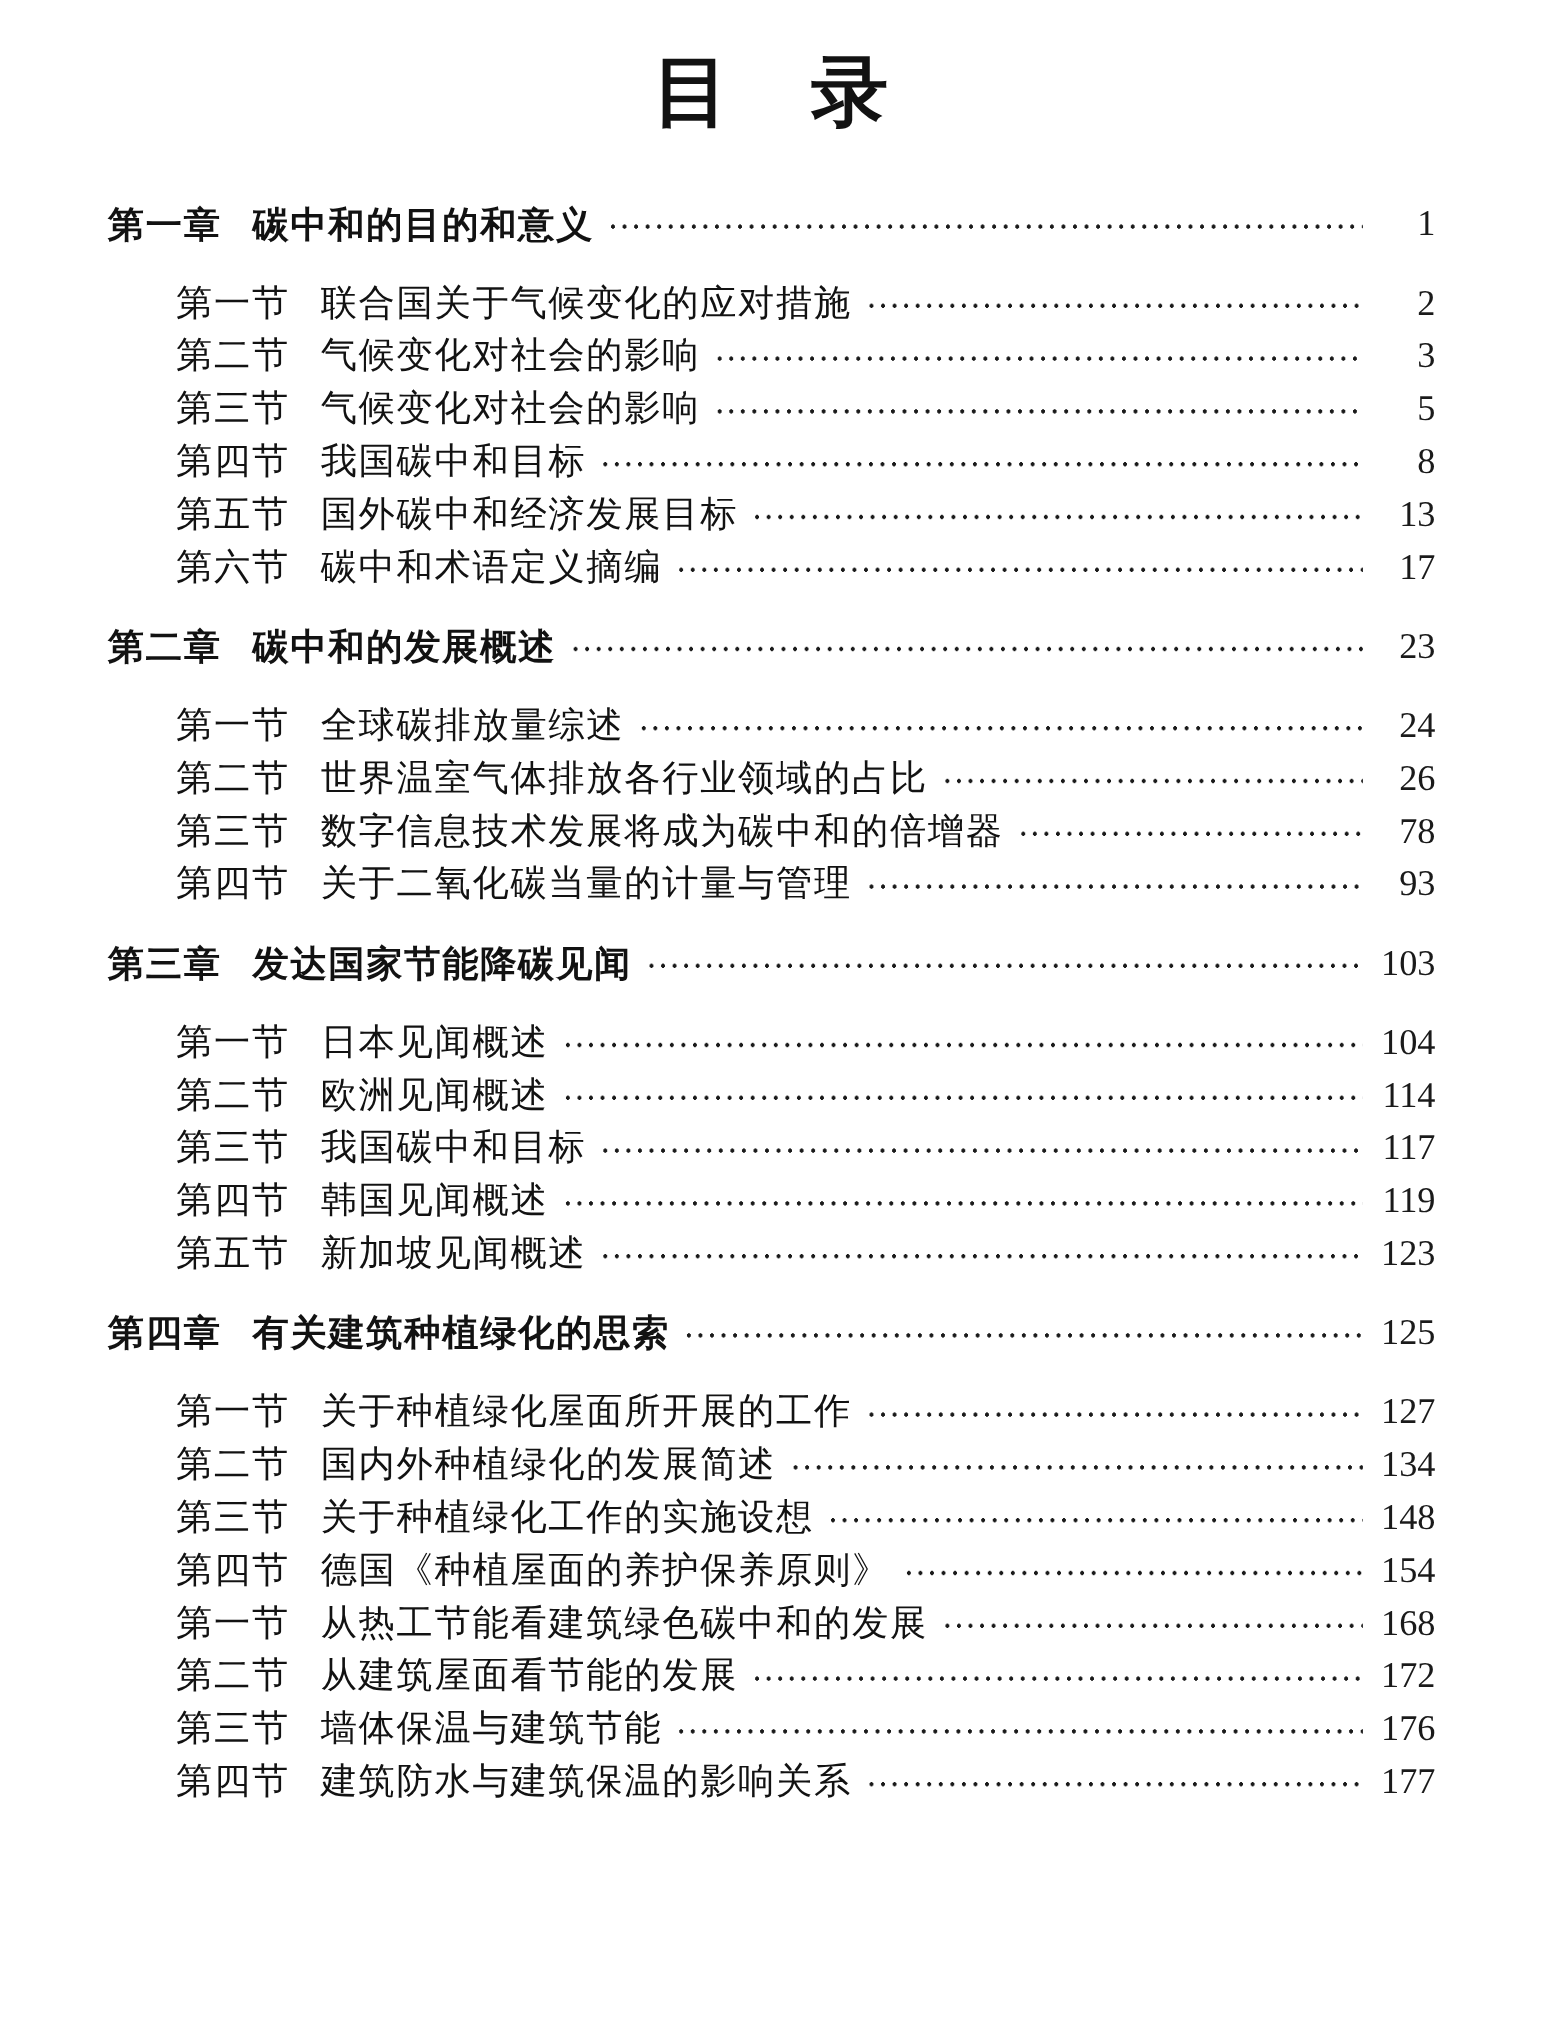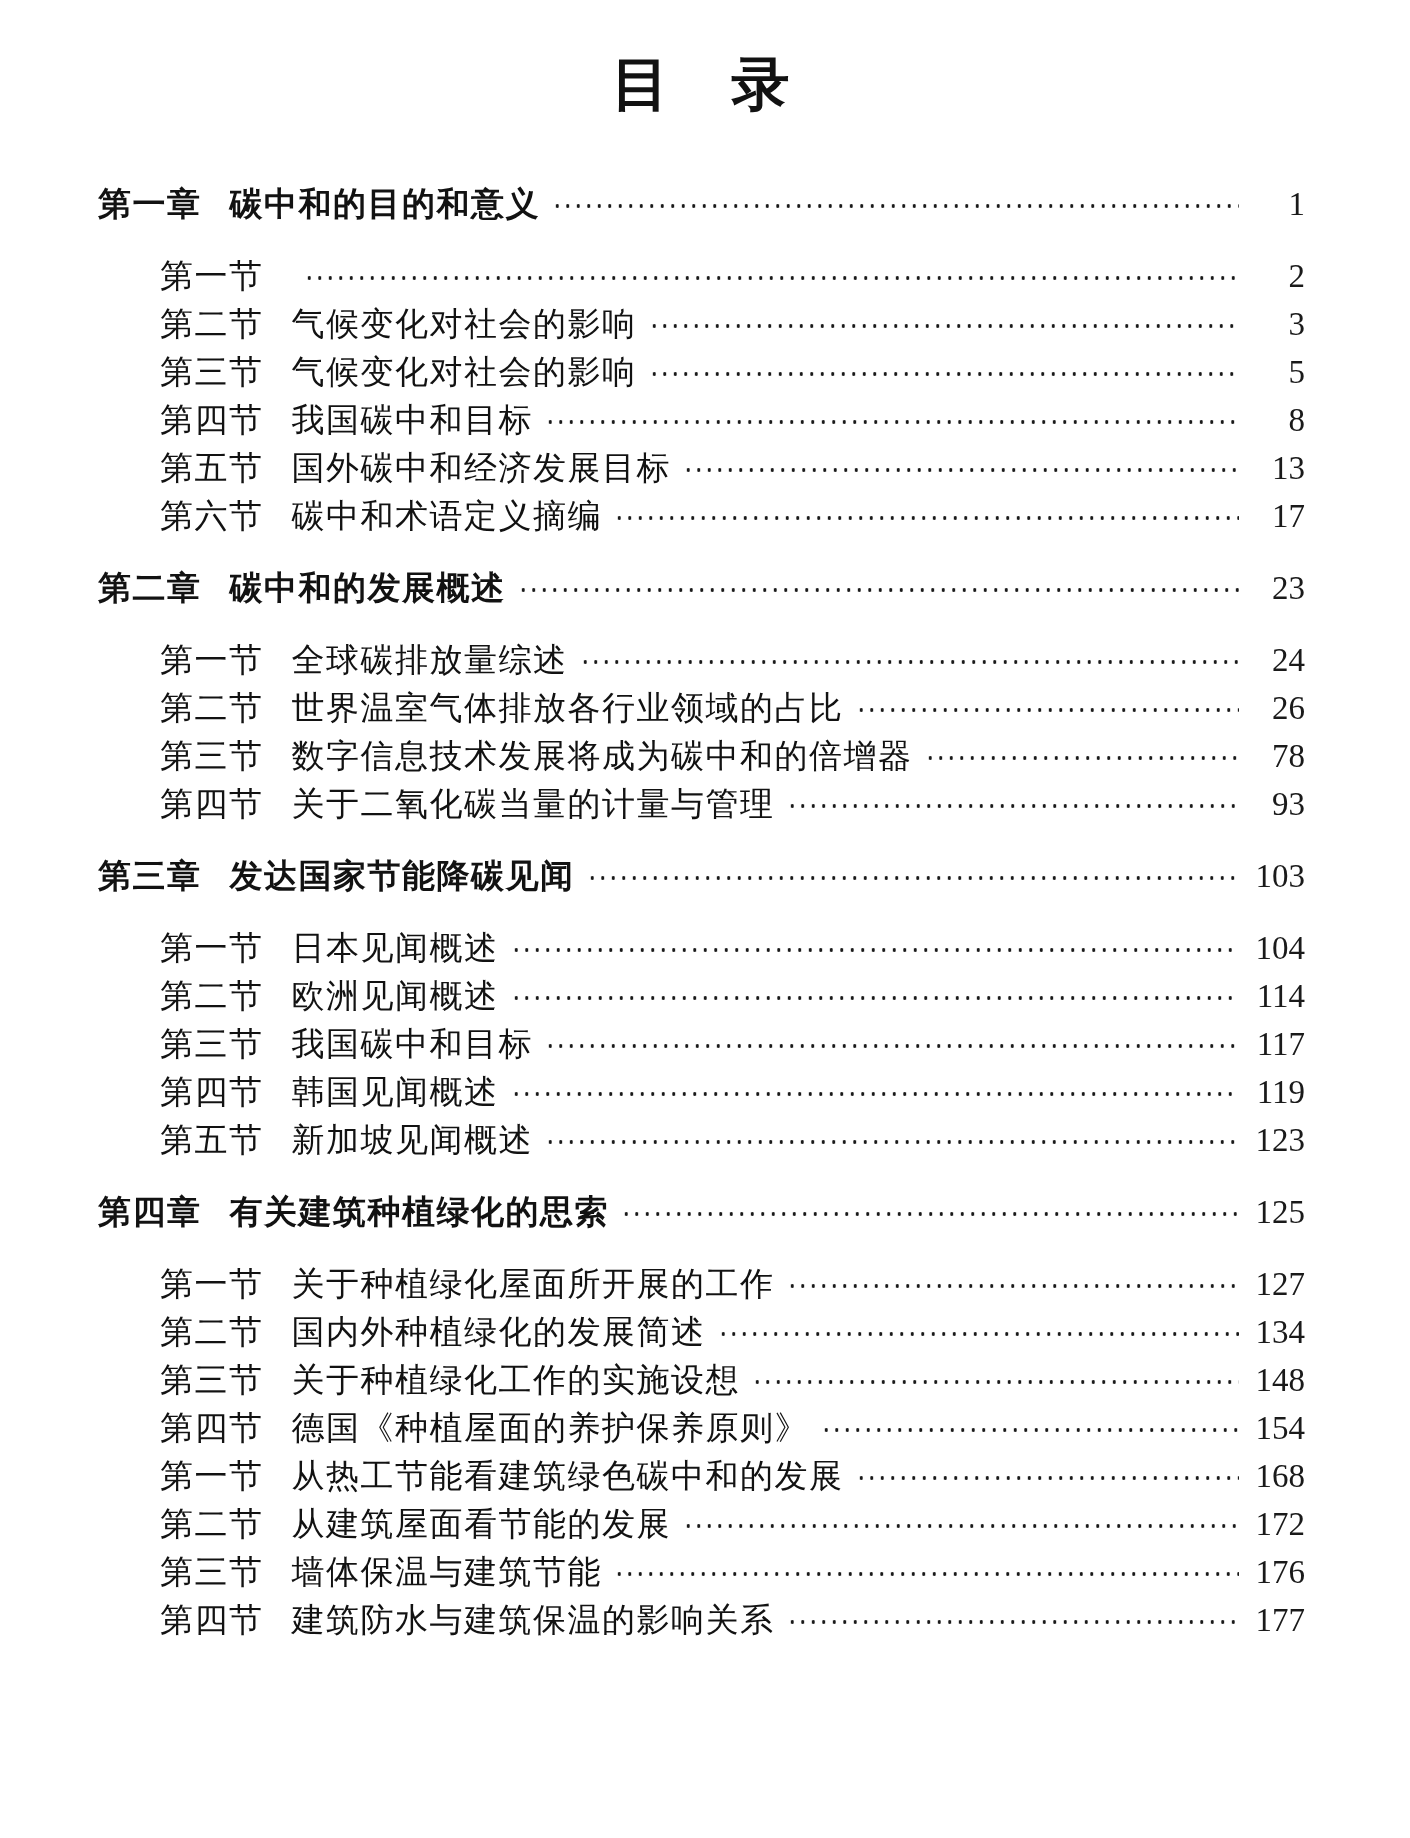--- a/index.html
+++ b/index.html
@@ -14,21 +14,21 @@
     box-sizing: border-box;
     background: #ffffff;
     padding: 40px 105px 0 98px;
     overflow: hidden;
     font-family: "Liberation Serif", "DejaVu Serif", serif;
     color: #121212;
   }
   .doc-title {
     margin: 0;
     text-align: center;
-    font-size: 58px;
+    font-size: 70px;
     line-height: 90px;
     font-weight: 700;
     font-family: "Liberation Serif", "DejaVu Serif", serif;
     letter-spacing: 2px;
     white-space: pre;
   }
   .toc {
     margin-top: 50px;
   }
   .row {
@@ -85,20 +85,21 @@
   <h1 class="doc-title">目　录</h1>
   <div class="toc">
       <div class="row chapter">
         <span class="label">第一章</span>
         <span class="rtitle">碳中和的目的和意义</span>
         <span class="leader"></span>
         <span class="pagenum">1</span>
       </div>
       <div class="row section">
         <span class="label">第一节</span>
+        <span class="rtitle">联合国关于气候变化的应对措施</span>
         <span class="leader"></span>
         <span class="pagenum">2</span>
       </div>
       <div class="row section">
         <span class="label">第二节</span>
         <span class="rtitle">气候变化对社会的影响</span>
         <span class="leader"></span>
         <span class="pagenum">3</span>
       </div>
       <div class="row section">

